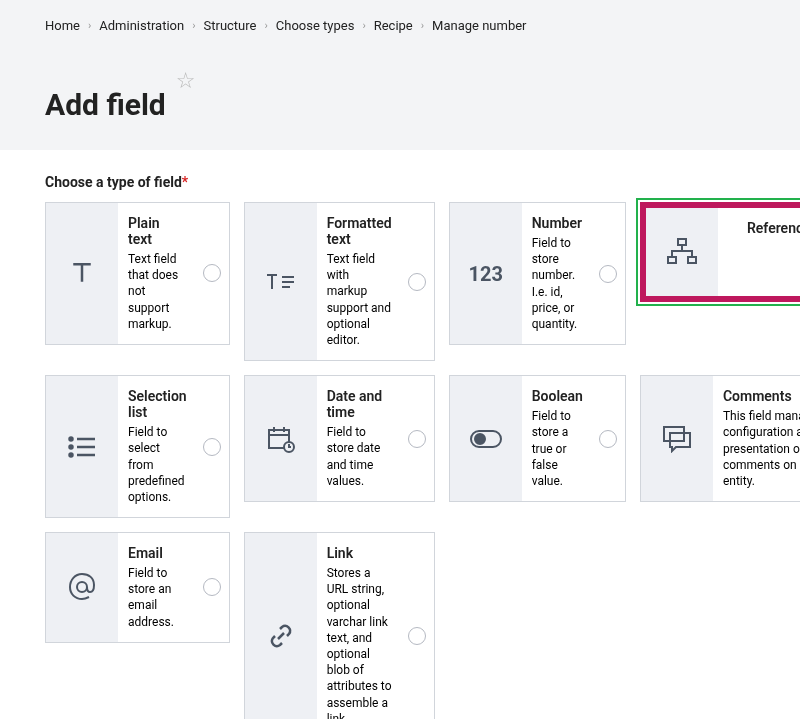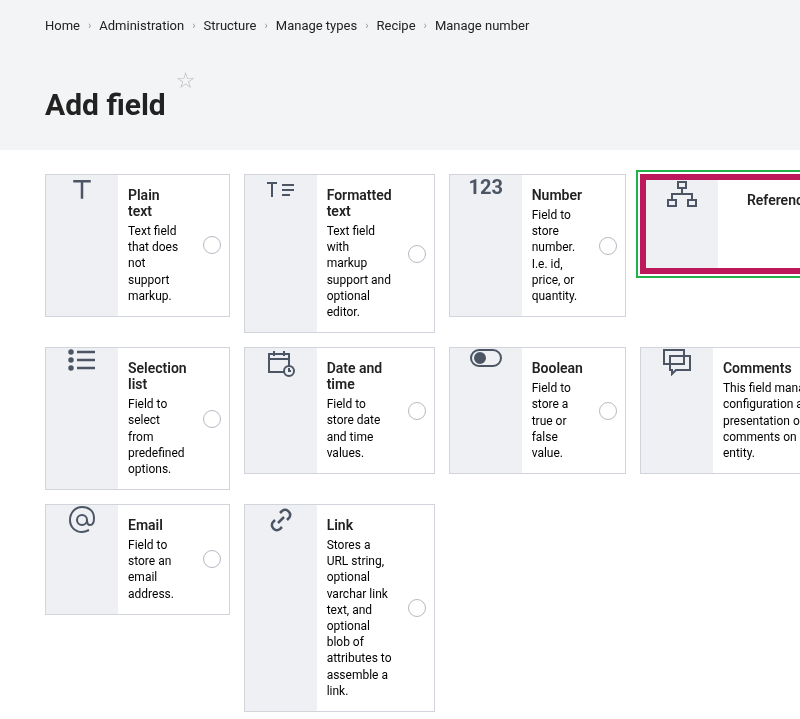--- a/index.html
+++ b/index.html
@@ -53,20 +53,21 @@
     border: 6px solid #be185d;
     outline: 2px solid #22b14c;
     outline-offset: 2px;
     gap: 19px;
   }
   .card .iconbox {
     width: 72px;
     min-height: 88px;
     background: #eef0f4;
     display: flex;
+    align-items: center;
     justify-content: center;
     flex: none;
     align-self: stretch;
   }
   .card .textbox {
     flex: 1;
     padding: 12px 8px 12px 10px;
   }
   .card .ttl { font-size: 14px; font-weight:600; color:#222; margin-bottom:4px; }
   .card .desc { font-size: 12px; color: #000000; line-height: 1.35; }
@@ -107,33 +108,36 @@
 <body>
 
 <div class="header">
   <nav class="breadcrumb">
     <a href="#">Home</a>
     <span class="bc-sep">›</span>
     <a href="#">Administration</a>
     <span class="bc-sep">›</span>
     <a href="#">Structure</a>
     <span class="bc-sep">›</span>
-    <a href="#">Manage types</a>
+    <a href="#">Choose types</a>
     <span class="bc-sep">›</span>
     <a href="#">Recipe</a>
     <span class="bc-sep">›</span>
     <a href="#">Manage number</a>
   </nav>
   <div class="title-row">
     <h1>Add field</h1>
     <span class="star">☆</span>
   </div>
 </div>
 
 <div class="content">
+  <div class="section-label">
+    <span>Choose a type of field</span><span class="req">*</span>
+  </div>
 
   <div class="grid">
 
     <div class="card">
       <div class="iconbox">
         <span>
           <svg width="30" height="30" viewBox="0 0 24 24" fill="none" stroke="#4b5563" stroke-width="2">
               <path d="M5 5h14"></path>
               <path d="M12 5v14"></path>
             </svg>

